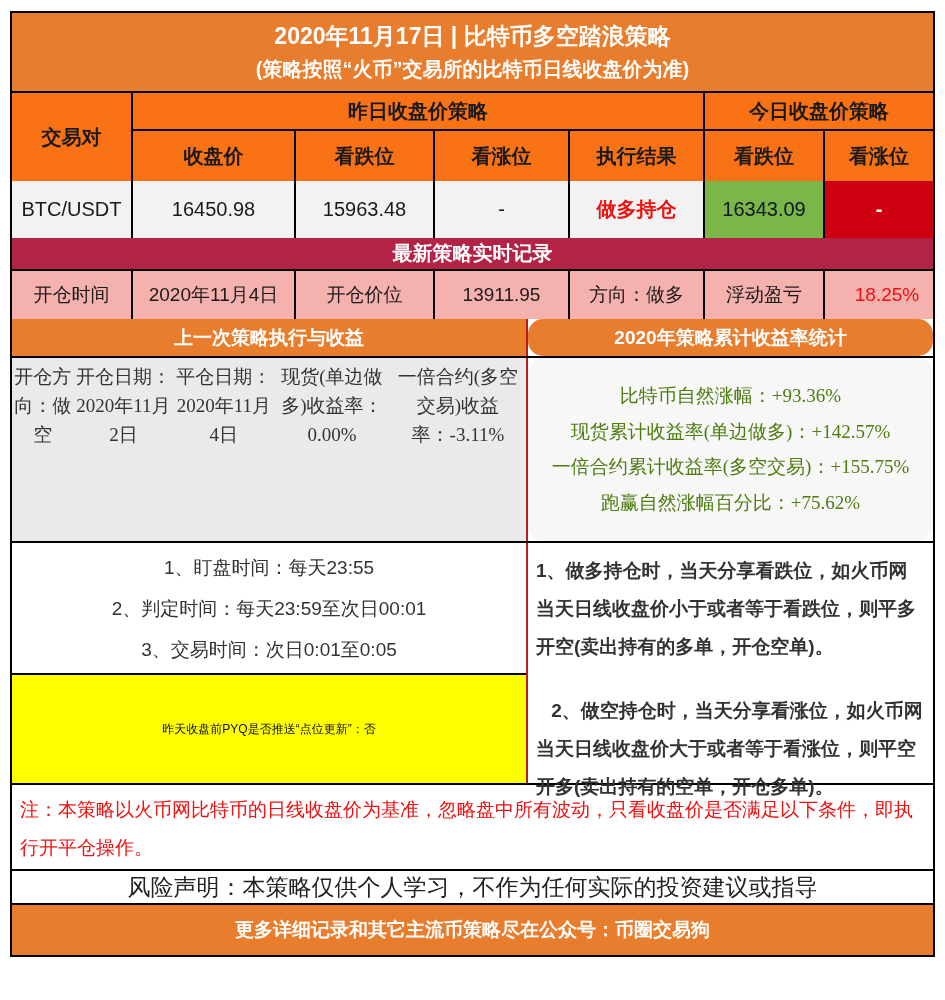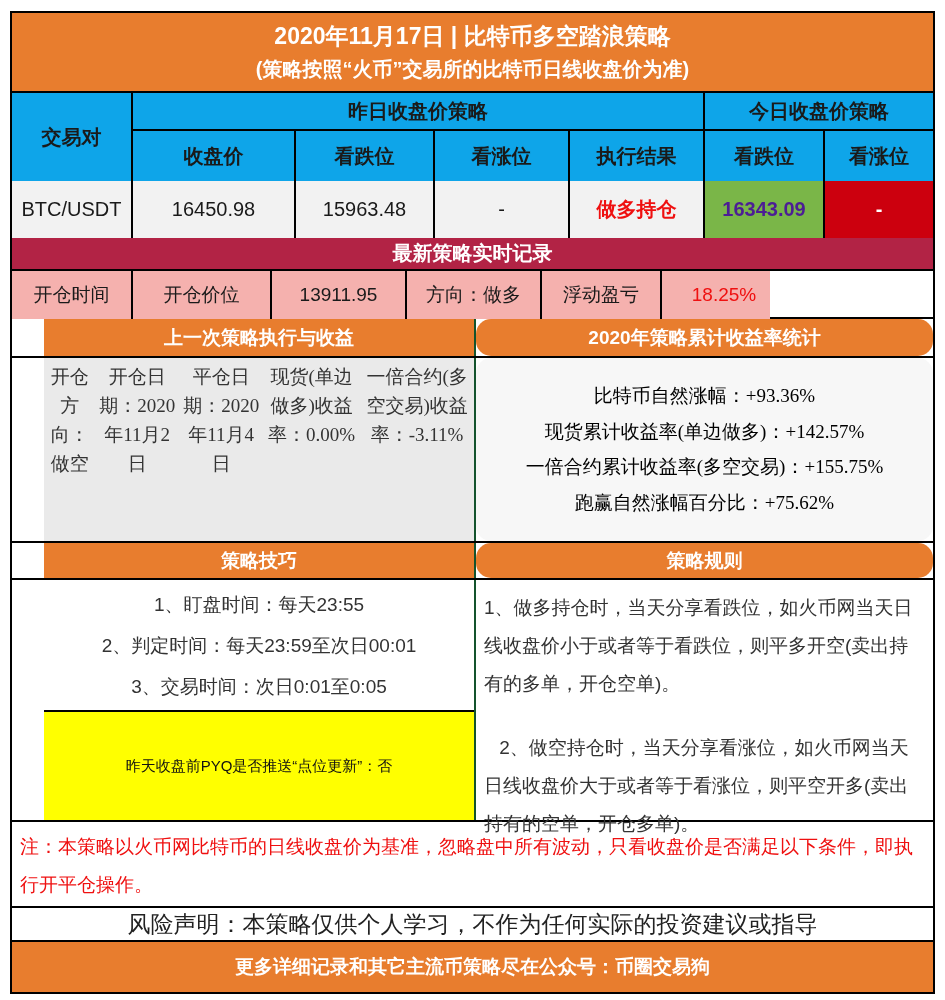--- a/index.html
+++ b/index.html
@@ -30,77 +30,77 @@
   .cell {
     border-right:2px solid #000;
     display:flex; align-items:center; justify-content:center;
     font-size:20px; flex:none;
   }
   .cell.last { border-right:none; }
   .w1{width:121px}.w2{width:163px}.w3{width:139px}.w4{width:135px}
   .w5{width:135px}.w6{width:120px}.w7{width:108px}
   .wspan4{width:572px}.wspan2{width:228px}
 
-  .hdr { font-weight:bold; background:#0ea5e9; }
+  .hdr { font-weight:bold; background:#f97316; }
   .h88{height:88px}.h38{height:38px}.h50{height:50px}.h57{height:57px}.h48{height:48px}
 
   .data-cell { background:var(--row-gray,#F2F2F2); }
   .result-cell { color:var(--red-text,#EF1010); font-weight:bold; }
-  .green-cell { background:var(--green,#7AB648); color:#4c1d95; font-weight:bold;text-align:right; }
+  .green-cell { background:var(--green,#7AB648); color:#0f172a; font-weight:normal;text-align:right; }
   .red-cell { background:var(--red-cell,#CC000E); color:#fff; font-weight:bold; }
 
   
   .crimson-band {
     height:33px; background:var(--crimson,#B22345); color:#fff;
     font-weight:bold; font-size:20px;
     display:flex; align-items:center; justify-content:center;
   }
 
   
   .pink-row .cell { background:var(--pink,#F5B1AE); font-size:19px; }
   .pnl-red { color:var(--red-text,#EF1010);padding-left:16px; }
 
   
   .twocol { display:flex; }
-  .col-left { width:432px; border-right:2px solid #14532d; flex:none;margin-left:32px; }
+  .col-left { width:516px; border-right:2px solid #b91c1c; flex:none; }
   .col-right { flex:1;border-radius:15px; }
   .orange-hdr {
     height:37px; background:var(--orange,#E87D2E); color:#fff;
     font-weight:bold; font-size:19px;
     display:flex; align-items:center; justify-content:center;
   }
   .orange-hdr2 { height:35px; }
 
   .panel { height:183px; font-family:"Liberation Serif", serif; font-size:19px; color:#333; }
   .gray-panel {
     background:var(--panel-gray,#EAEAEA);
     display:flex; flex-direction:row; justify-content:center;
     text-align:center; padding:4px 0;
   }
   .gray-panel .sline { line-height:29px; min-height:29px; }
   .light-panel {
     background:var(--panel-light,#F7F7F7);
     display:flex; flex-direction:column; justify-content:space-evenly;
-    text-align:center; padding:16px 0; color:#000000;
+    text-align:center; padding:16px 0; color:#4d7c0f;
   }
 
   
   .content2 { height:242px; }
   .tips-col { display:flex; flex-direction:column; }
   .tips-list {
     height:130px; display:flex; flex-direction:column; justify-content:center;
     text-align:center; font-size:19px; color:#333; line-height:41px;
   }
   .highlight-banner {
     flex:1; background:var(--yellow,#FFFF00); border-top:2px solid #000;
     display:flex; align-items:center; justify-content:center;
-    font-size:15px; color:#111; text-align:center;
+    font-size:12px; color:#111; text-align:center;
   }
   .rules-col { padding:9px 10px 0 8px; font-size:19px; color:#333; }
-  .rules-col p { line-height:38px; text-align:left; }
+  .rules-col p { line-height:38px; text-align:left;font-weight:bold; }
   .rules-col p.p2 { margin-top:26px; text-indent:0.8em; }
 
   
   .note-sect {
     height:86px; background:#fff; color:var(--red-text,#EF1010);
     font-size:19px; line-height:38px; padding:6px 10px 0 8px; text-align:left;
   }
   .risk-sect {
     height:34px; background:#fff; color:#222; font-size:23px;
     display:flex; align-items:center; justify-content:center;
@@ -146,20 +146,21 @@
     <div class="cell w4 h57 data-cell">-</div>
     <div class="cell w5 h57 data-cell result-cell">做多持仓</div>
     <div class="cell w6 h57 green-cell">16343.09</div>
     <div class="cell w7 h57 red-cell last">-</div>
   </div>
 
   <div class="crimson-band sect">最新策略实时记录</div>
 
   <div class="trow h48 pink-row sect">
     <div class="cell w1 h48">开仓时间</div>
+    <div class="cell w2 h48">2020年11月4日</div>
     <div class="cell w3 h48">开仓价位</div>
     <div class="cell w4 h48">13911.95</div>
     <div class="cell w5 h48">方向：做多</div>
     <div class="cell w6 h48">浮动盈亏</div>
     <div class="cell w7 h48 pnl-red last">18.25%</div>
   </div>
 
   <div class="twocol sect">
     <div class="col-left orange-hdr">上一次策略执行与收益</div>
     <div class="col-right orange-hdr">2020年策略累计收益率统计</div>
@@ -175,24 +176,20 @@
       <div class="sline">一倍合约(多空交易)收益率：-3.11%</div>
     </div>
     <div class="col-right panel light-panel">
       <div>比特币自然涨幅：+93.36%</div>
       <div>现货累计收益率(单边做多)：+142.57%</div>
       <div>一倍合约累计收益率(多空交易)：+155.75%</div>
       <div>跑赢自然涨幅百分比：+75.62%</div>
     </div>
   </div>
 
-  <div class="twocol sect">
-    <div class="col-left orange-hdr orange-hdr2">策略技巧</div>
-    <div class="col-right orange-hdr orange-hdr2">策略规则</div>
-  </div>
 
   <div class="twocol content2 sect">
     <div class="col-left tips-col">
       <div class="tips-list">
         <div>1、盯盘时间：每天23:55</div>
         <div>2、判定时间：每天23:59至次日00:01</div>
         <div>3、交易时间：次日0:01至0:05</div>
       </div>
       <div class="highlight-banner">昨天收盘前PYQ是否推送“点位更新”：否</div>
     </div>

